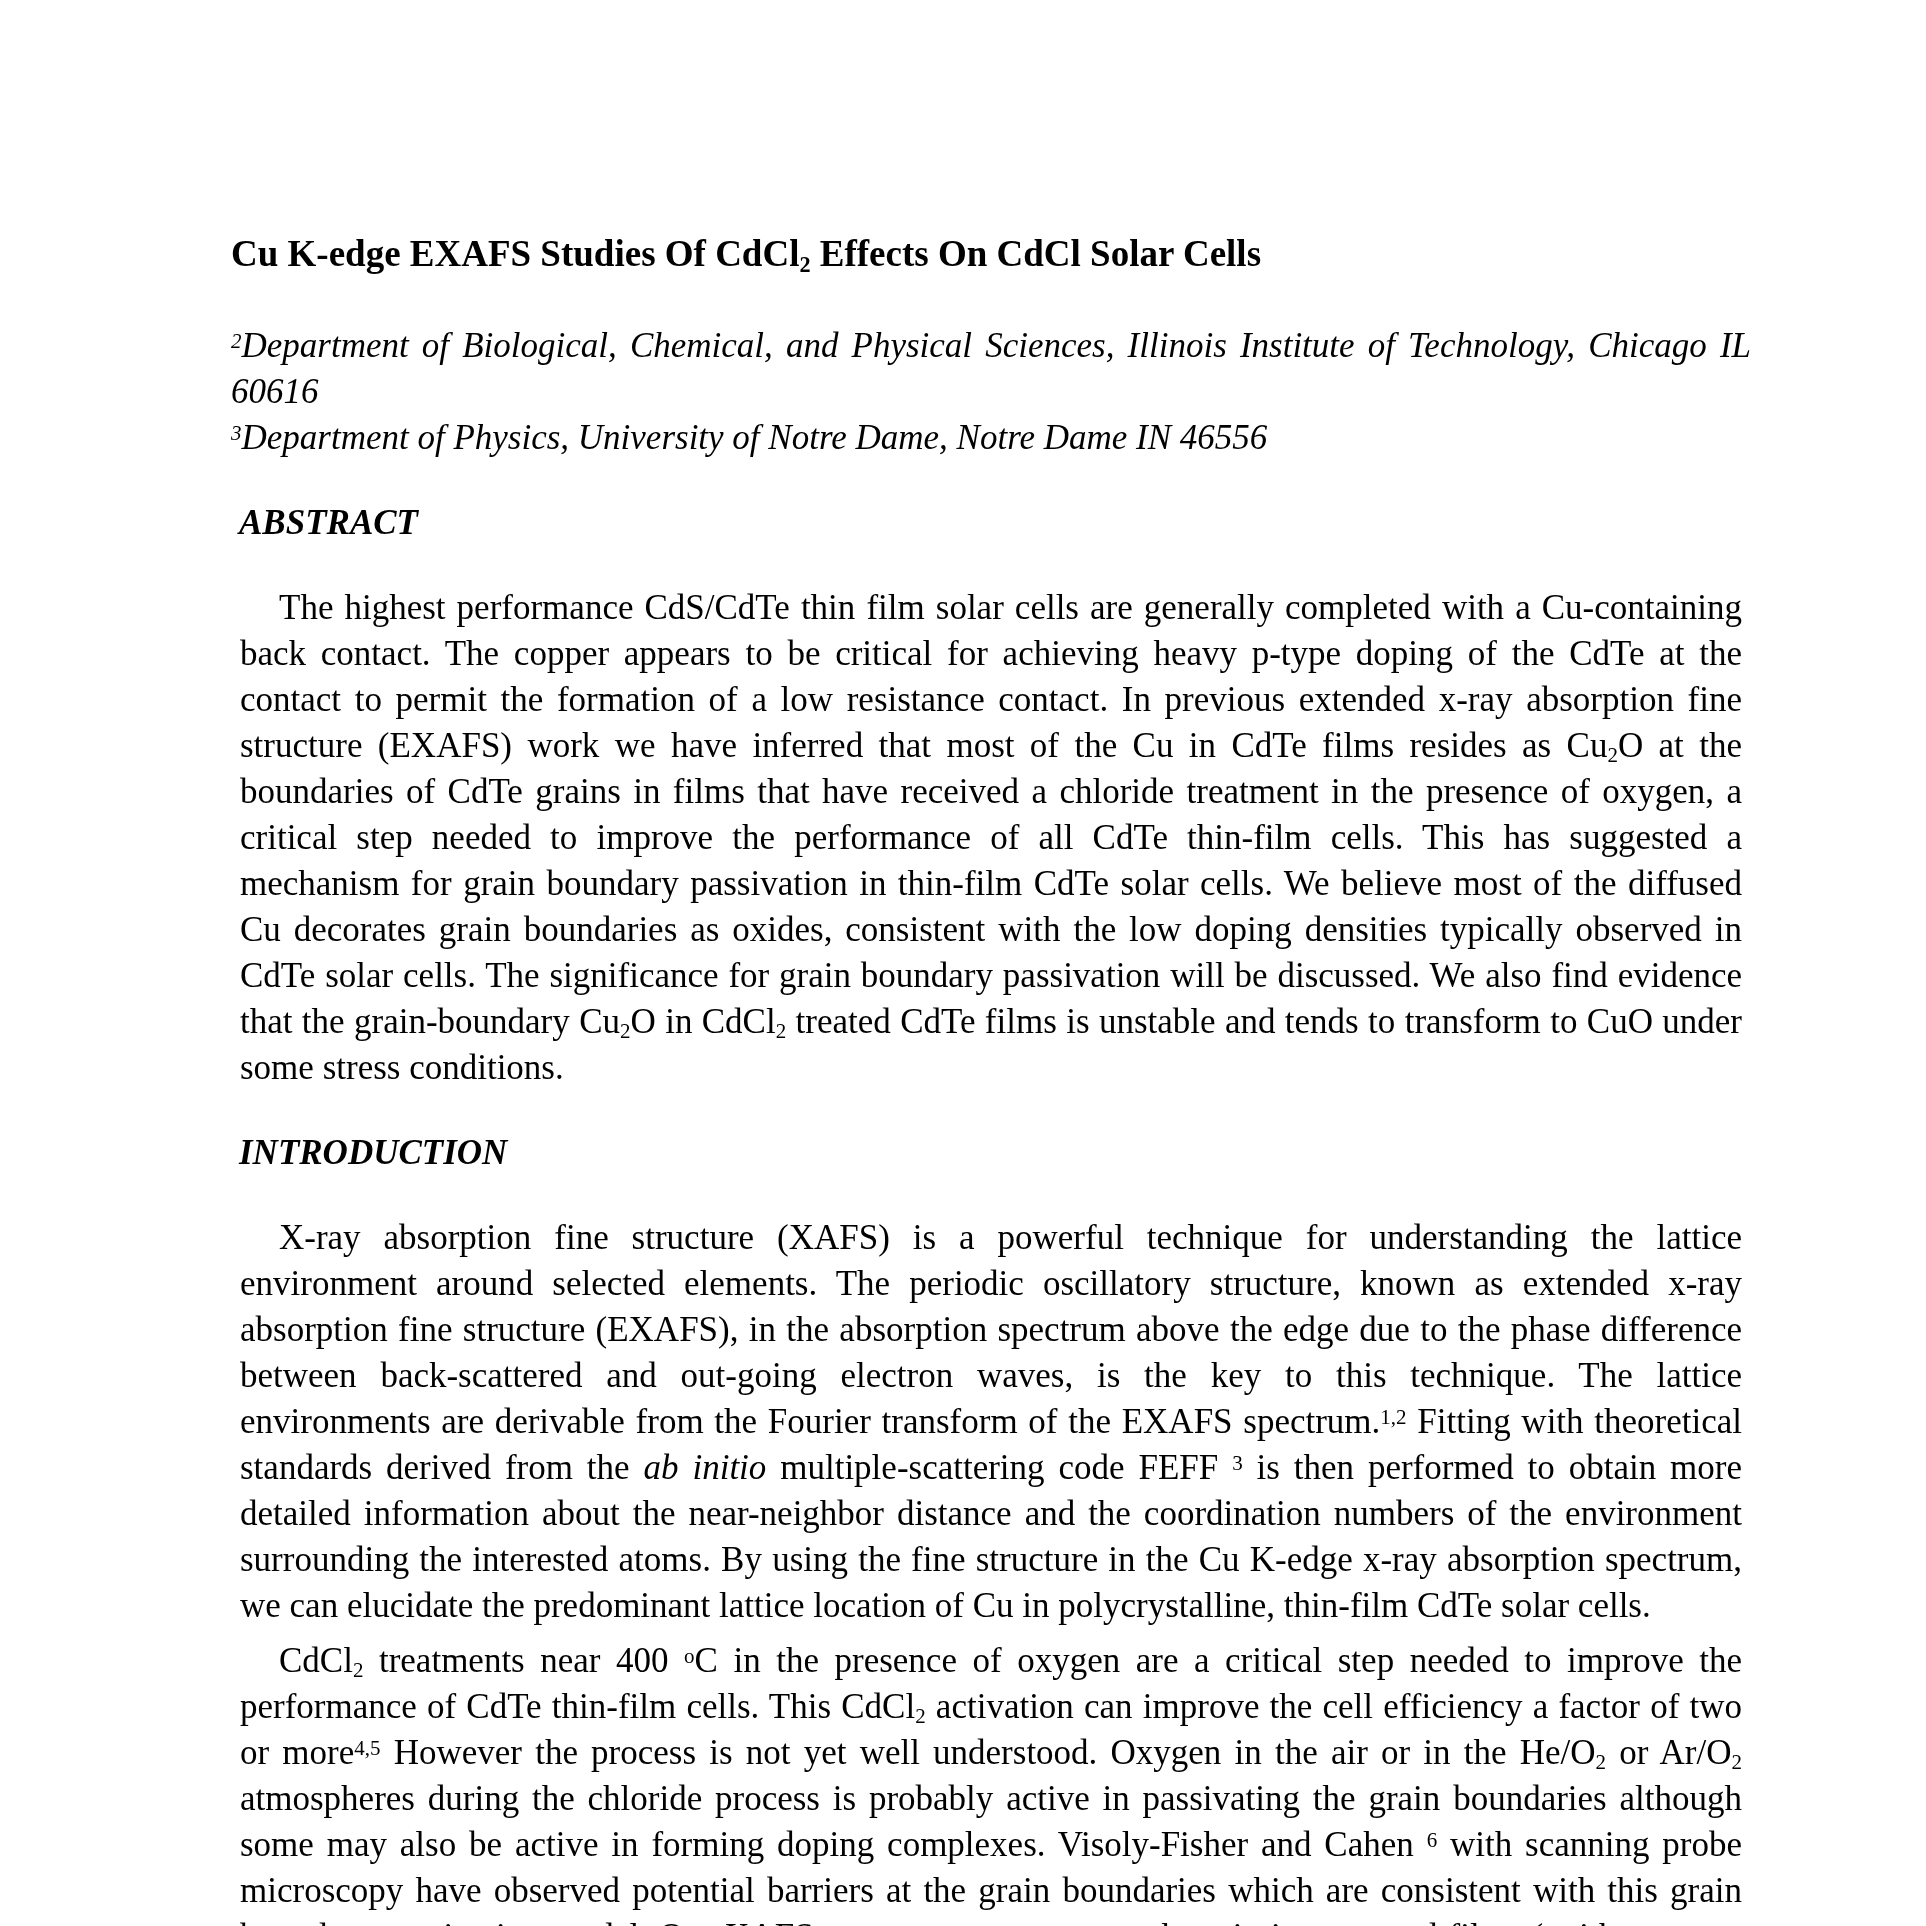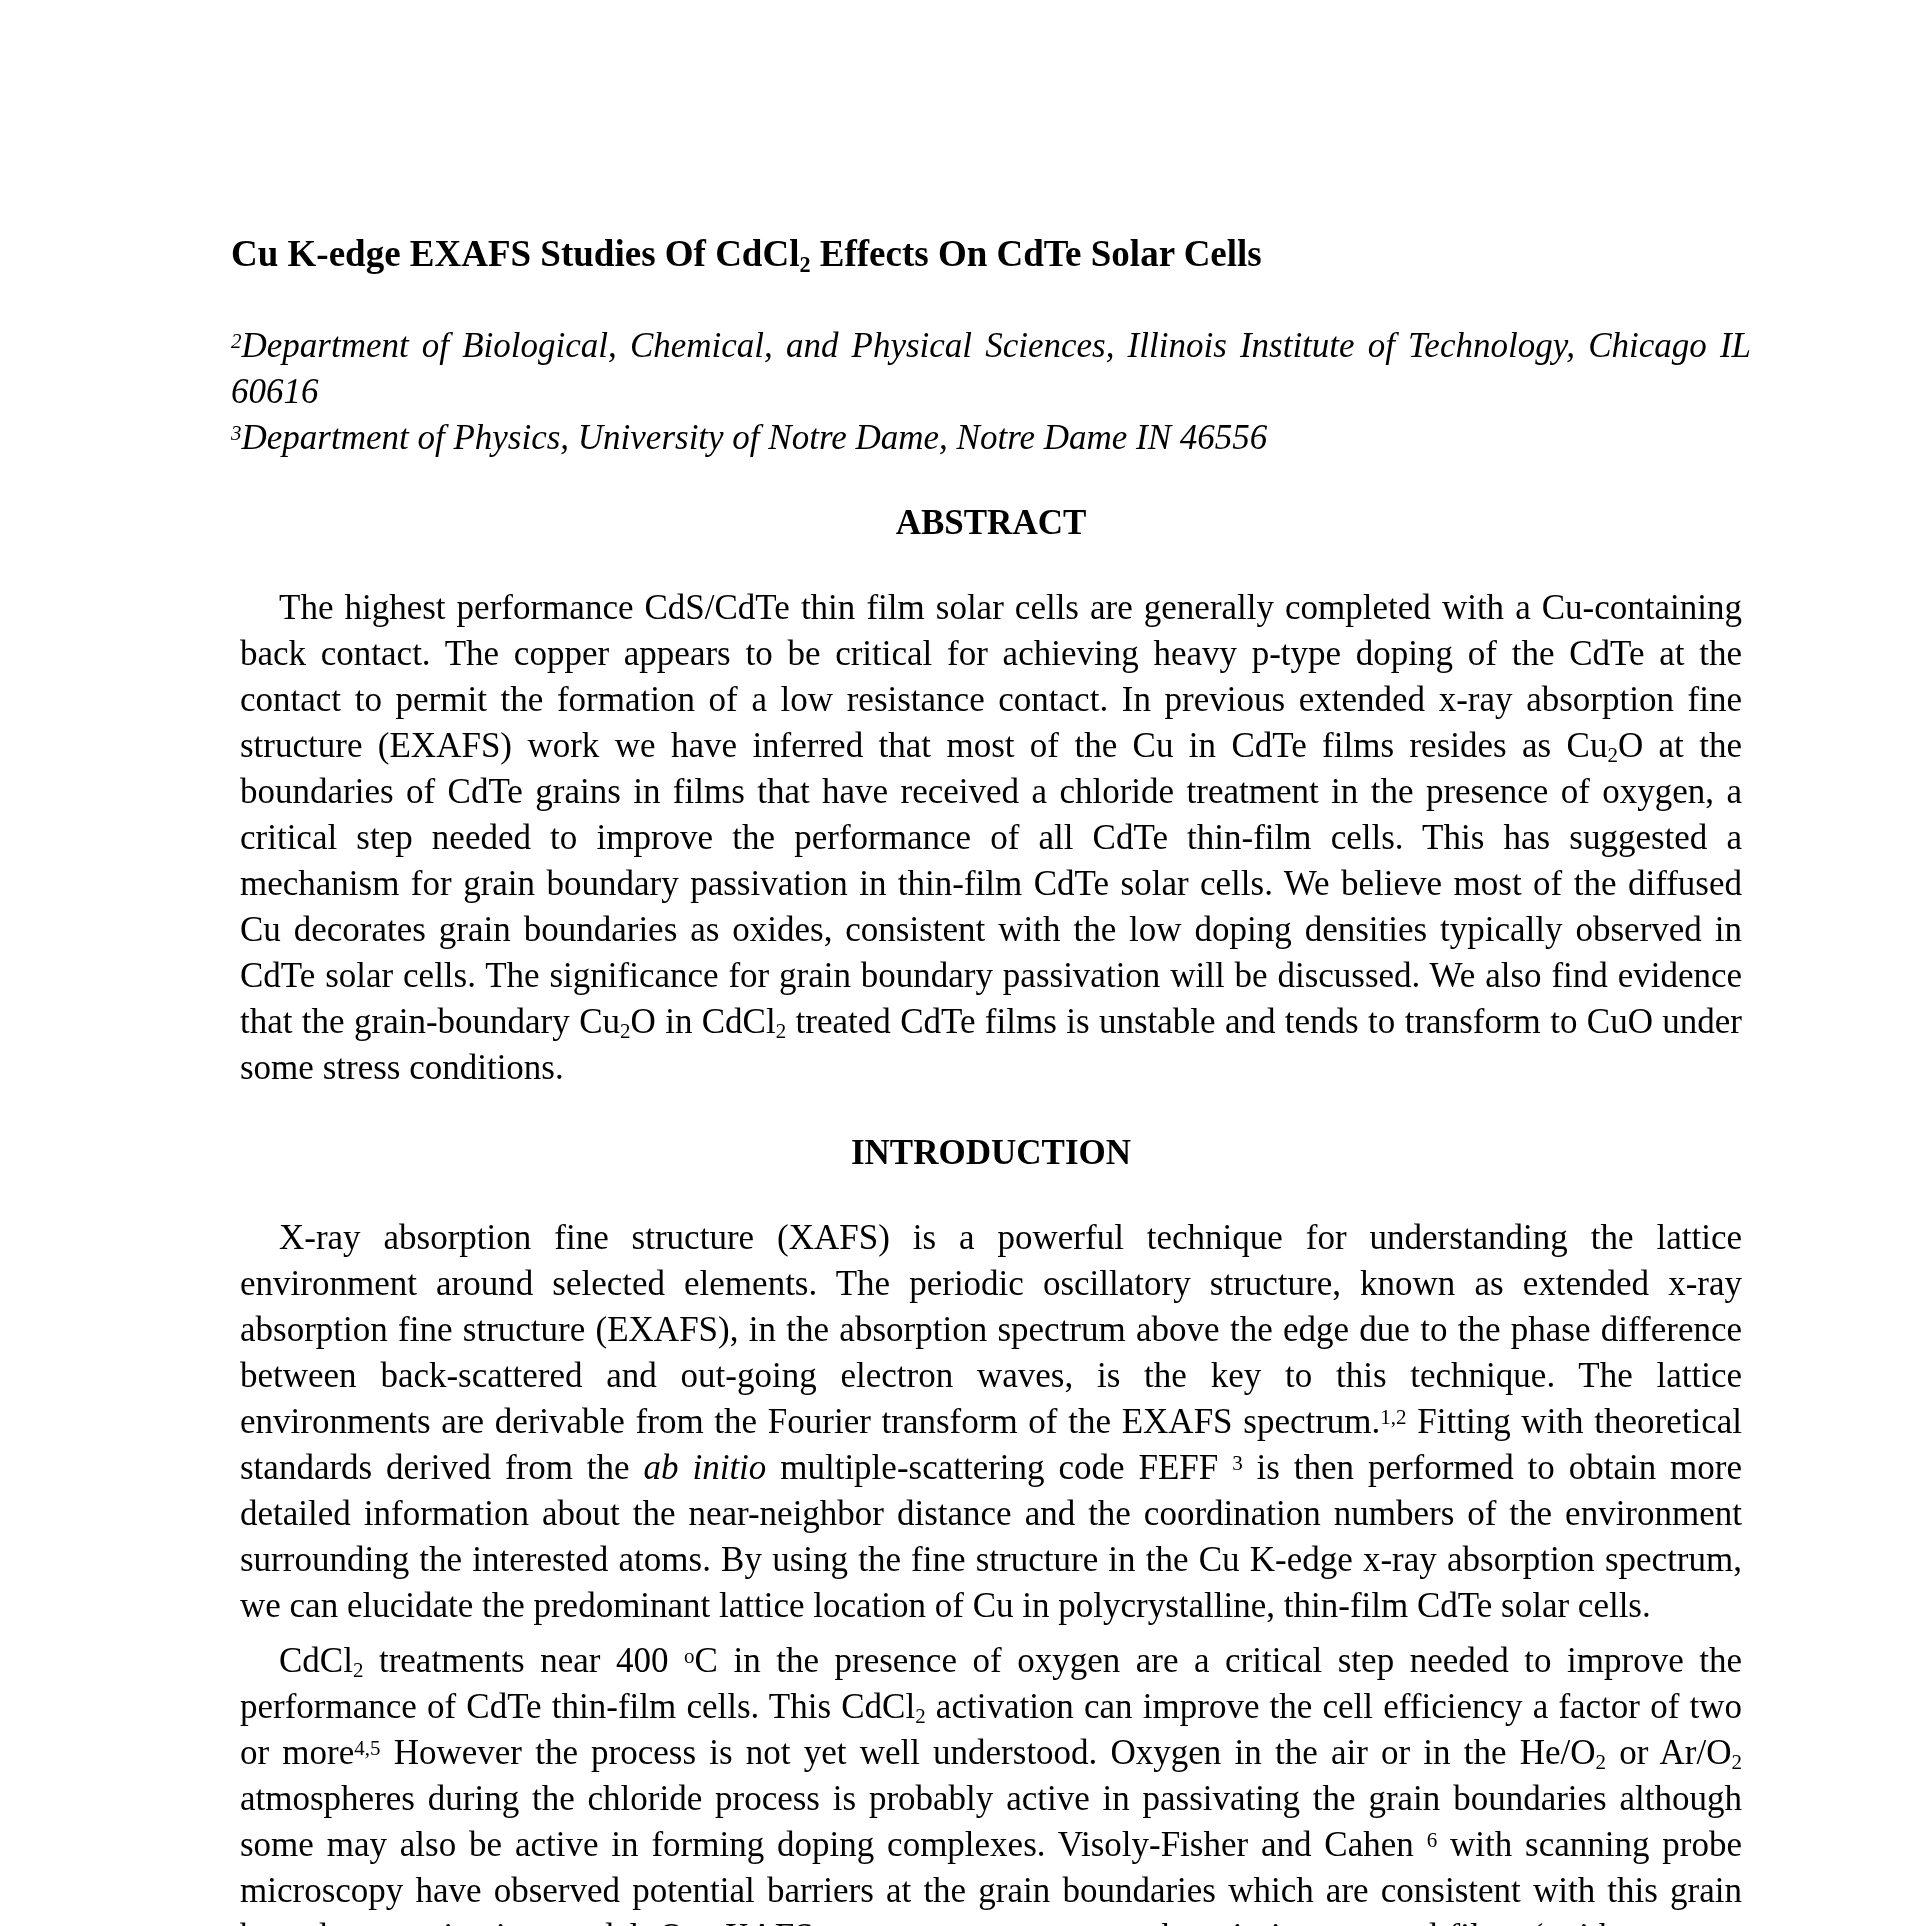--- a/index.html
+++ b/index.html
@@ -36,21 +36,22 @@
   .aff {
     margin: 0;
     font-style: italic;
     text-align: justify;
   }
   .heading {
     font-size: 35px;
     line-height: 46px;
     font-weight: bold;
     margin: 39px 8px;
-    text-align: center;
+    text-align: left;
+    font-style: italic;
   }
   .body-par {
     margin: 9px;
     text-align: justify;
     text-indent: 39px;
   }
   sup {
     font-size: 60%;
     line-height: 0;
     vertical-align: baseline;
@@ -66,21 +67,21 @@
   }
   .italic {
     font-style: italic;
   }
 </style>
 </head>
 <body>
 
 <div class="page">
 
-  <h1 class="title"><span>Cu K-edge EXAFS Studies Of CdCl</span><sub>2</sub><span> Effects On CdTe Solar Cells</span></h1>
+  <h1 class="title"><span>Cu K-edge EXAFS Studies Of CdCl</span><sub>2</sub><span> Effects On CdCl Solar Cells</span></h1>
 
 
   <div>
     <p class="aff"><sup>2</sup><span>Department of Biological, Chemical, and Physical Sciences, Illinois Institute of Technology, Chicago IL 60616</span></p>
     <p class="aff"><sup>3</sup><span>Department of Physics, University of Notre Dame, Notre Dame IN 46556</span></p>
   </div>
 
   <section>
     <h2 class="heading">ABSTRACT</h2>
     <p class="body-par"><span>The highest performance CdS/CdTe thin film solar cells are generally completed with a Cu-containing back contact.  The copper appears to be critical for achieving heavy p-type doping of the CdTe at the contact to permit the formation of a low resistance contact.  In previous extended x-ray absorption fine structure (EXAFS) work we have inferred that most of the Cu in CdTe films resides as Cu</span><sub>2</sub><span>O at the boundaries of CdTe grains in films that have received a chloride treatment in the presence of oxygen, a critical step needed to improve the performance of all CdTe thin-film cells.  This has suggested a mechanism for grain boundary passivation in thin-film CdTe solar cells.  We believe most of the diffused Cu decorates grain boundaries as oxides, consistent with the low doping densities typically observed in CdTe solar cells.  The significance for grain boundary passivation will be discussed.  We also find evidence that the grain-boundary Cu</span><sub>2</sub><span>O in CdCl</span><sub>2</sub><span> treated CdTe films is unstable and tends to transform to CuO under some stress conditions.</span></p>

